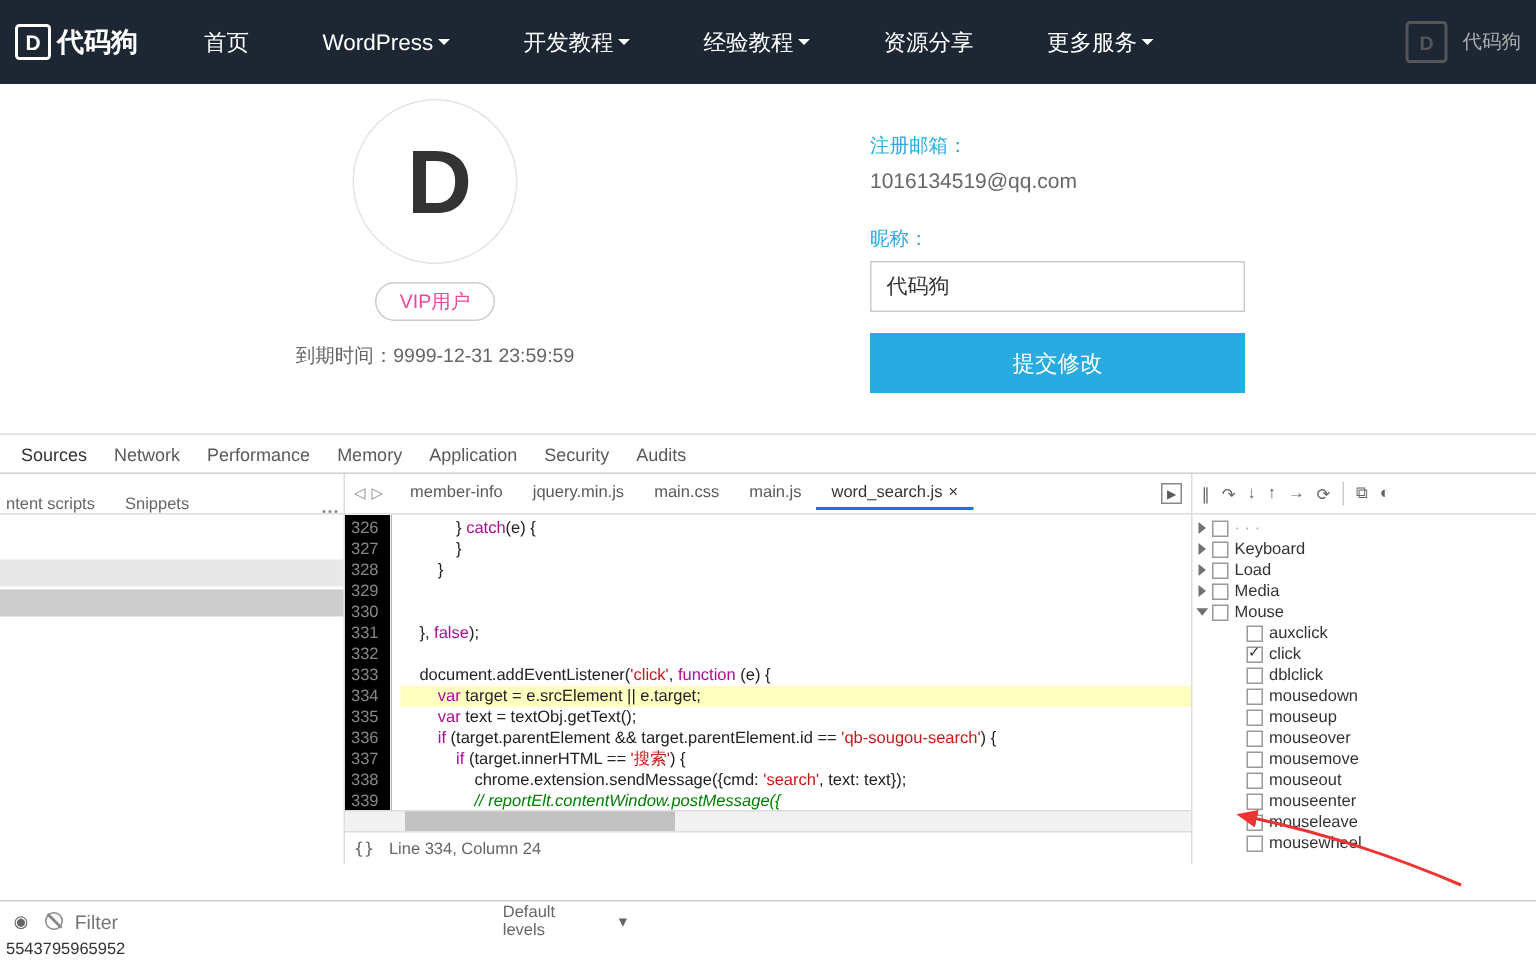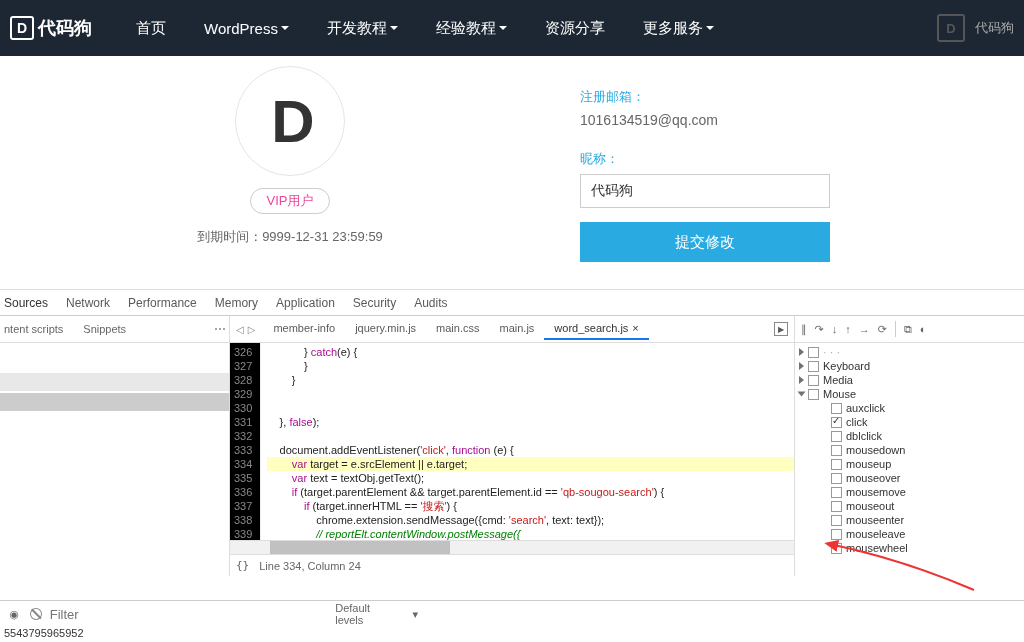--- a/index.html
+++ b/index.html
@@ -4,48 +4,48 @@
 <style>
 * { margin:0; padding:0; box-sizing:border-box; font-family:"Microsoft YaHei",Arial,sans-serif; }
 body { background:#fff; font-size:13px; color:#333; }
 
 
 .hdr { background:#1d2733; height:56px; display:flex; align-items:center; padding:0 10px; color:#fff; }
 .logo { display:flex; align-items:center; gap:4px; }
 .logo-icon { width:24px; height:24px; border:2px solid #fff; border-radius:3px; position:relative; }
 .logo-icon::after { content:"D"; position:absolute; inset:0; display:flex; align-items:center; justify-content:center; font-weight:bold; font-size:14px; }
 .logo-text { font-size:18px; font-weight:bold; }
-.nav { display:flex; gap:10px; margin-left:30px; }
+.nav { display:flex; gap:21px; margin-left:30px; }
 .nav-item { padding:8px 14px; color:#fff; cursor:pointer; font-size:15px; display:flex; align-items:center; gap:3px; }
 .caret { width:0; height:0; border-left:4px solid transparent; border-right:4px solid transparent; border-top:4px solid #fff; display:inline-block; }
 .hdr-right { margin-left:auto; display:flex; align-items:center; gap:10px; color:#aaa; }
 .d-icon { width:28px; height:28px; border:2px solid #555; border-radius:3px; display:flex; align-items:center; justify-content:center; color:#555; font-weight:bold; }
 
 
 .content { display:flex; height:234px; border-bottom:1px solid #ddd; }
 .left-col { width:580px; padding-top:10px; display:flex; flex-direction:column; align-items:center; }
 .avatar { width:110px; height:110px; border-radius:50%; border:1px solid #e5e5e5; display:flex; align-items:center; justify-content:center; overflow:hidden; }
 .avatar-inner { font-size:60px; font-weight:900; font-family:Arial; letter-spacing:-6px; }
 .vip-badge { margin-top:12px; border:1px solid #ccc; border-radius:14px; padding:3px 16px; color:#ec4899; font-size:13px; }
 .expire { margin-top:14px; color:#666; font-size:13px; }
 .right-col { flex:1; padding-top:10px; }
 .timestamp { color:#666; font-size:14px; }
 .field-label { color:#29abe2; font-size:13px; margin-top:22px; }
 .field-val { color:#666; margin-top:6px; font-size:14px; }
 .nick-input { margin-top:6px; width:250px; height:34px; border:1px solid #ccc; padding:0 10px; font-size:14px; color:#333; }
 .submit-btn { margin-top:14px; width:250px; height:40px; background:#29abe2; color:#fff; border:none; font-size:15px; cursor:pointer; }
 
 
-.dt-tabs { height:26px; border-bottom:1px solid #ccc; display:flex; align-items:center; font-size:12px; color:#5a5a5a; padding-left:4px; gap:18px; }
+.dt-tabs { height:26px; border-bottom:1px solid #ccc; display:flex; align-items:center; font-size:12px; color:#5a5a5a; padding-left:14px; gap:18px; }
 .dt-tabs span { cursor:pointer; padding:4px 0; }
 .dt-tabs .active { color:#333; }
 
 .dt-body { display:flex; height:260px; }
 .dt-left { width:230px; border-right:1px solid #ddd; }
-.dt-left-hdr { height:27px; display:flex; align-items:center; font-size:11px; color:#666; border-bottom:1px solid #ddd; padding:0 4px; gap:20px; }
+.dt-left-hdr { height:27px; display:flex; align-items:flex-end; font-size:11px; color:#666; border-bottom:1px solid #ddd; padding:0 4px; gap:20px; }
 .dots { margin-left:auto; display:flex; gap:2px; }
 .dot { width:2px; height:2px; background:#888; border-radius:50%; }
 .dt-left-list { padding-top:30px; }
 .dt-left-item { height:18px; background:#e8e8e8; margin-bottom:2px; }
 
 .dt-mid { flex:1; display:flex; flex-direction:column; }
 .file-tabs { height:27px; border-bottom:1px solid #ddd; display:flex; align-items:center; font-size:11px; color:#5a5a5a; padding:0 6px; gap:2px; }
 .file-tab { padding:4px 10px; cursor:pointer; border-bottom:2px solid transparent; display:flex; align-items:center; gap:4px; }
 .file-tab.active { border-bottom-color:#1a73e8; color:#333; }
 .nav-arrows { display:flex; gap:4px; margin-right:6px; }
@@ -224,20 +224,25 @@
           <span style="color:#aaa">· · ·</span>
         </div>
         <div class="ev-row">
           <span class="tri"></span>
           <span class="cb"></span>
           <span>Keyboard</span>
         </div>
         <div class="ev-row">
           <span class="tri"></span>
           <span class="cb"></span>
+          <span>Load</span>
+        </div>
+        <div class="ev-row">
+          <span class="tri"></span>
+          <span class="cb"></span>
           <span>Media</span>
         </div>
         <div class="ev-row">
           <span class="tri open"></span>
           <span class="cb"></span>
           <span>Mouse</span>
         </div>
         <div class="ev-row child">
           <span class="cb"></span>
           <span>auxclick</span>

